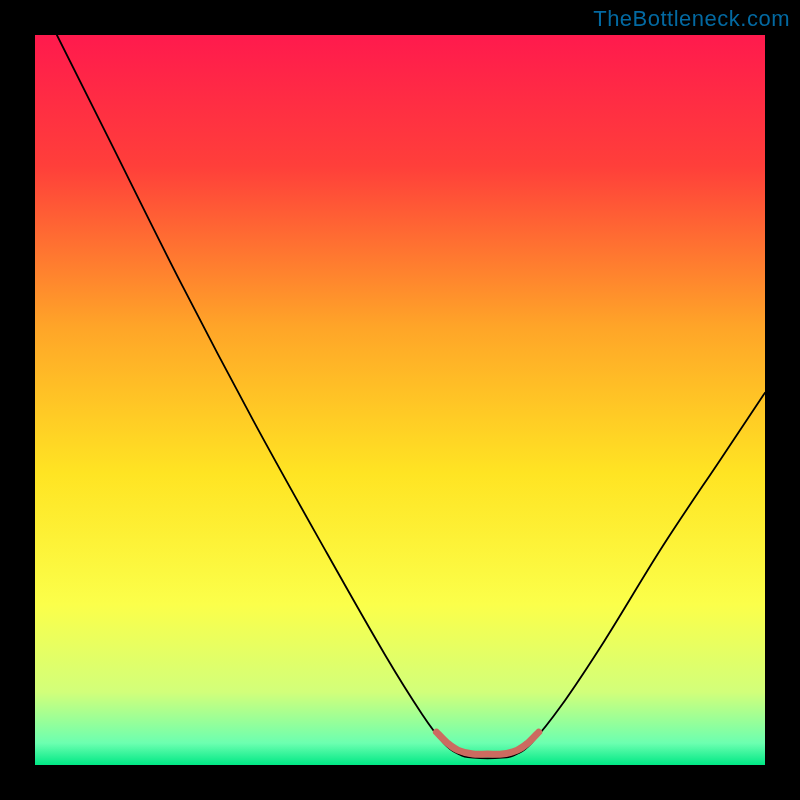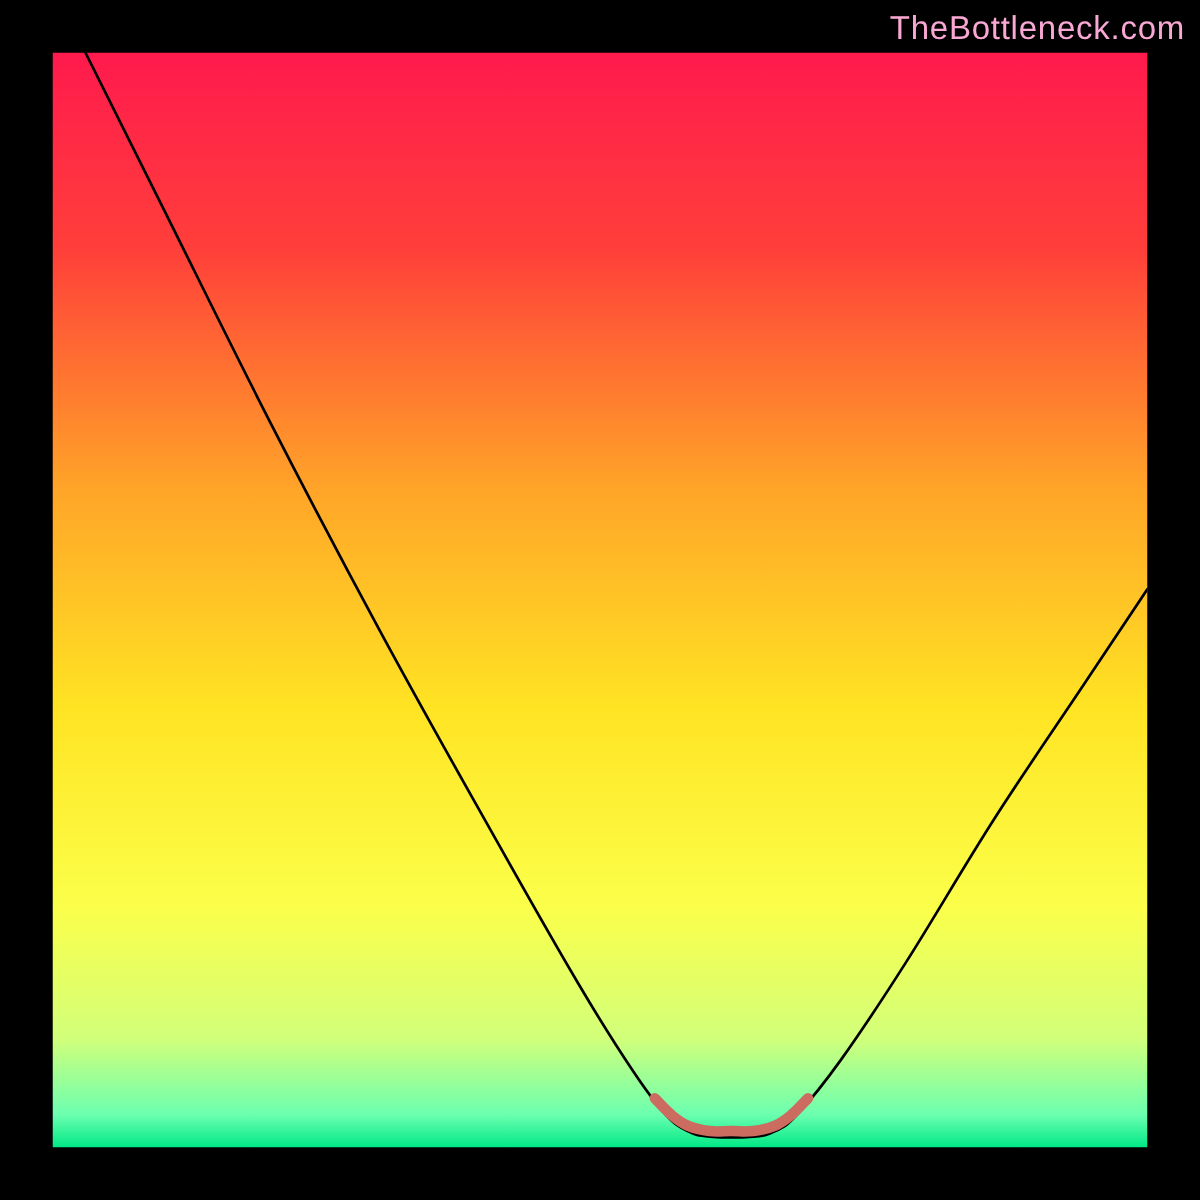--- a/index.html
+++ b/index.html
@@ -8,21 +8,21 @@
     width: 800px;
     height: 800px;
     background: #000;
     font-family: Arial, Helvetica, sans-serif;
     position: relative;
   }
   .watermark {
     position: absolute;
     top: 6px;
     right: 10px;
-    color: #f9a8d4;
+    color: #0369a1;
     font-size: 22px;
     letter-spacing: 0.5px;
     z-index: 10;
   }
   .plot-frame {
     position: absolute;
     left: 35px;
     top: 35px;
     width: 730px;
     height: 730px;

